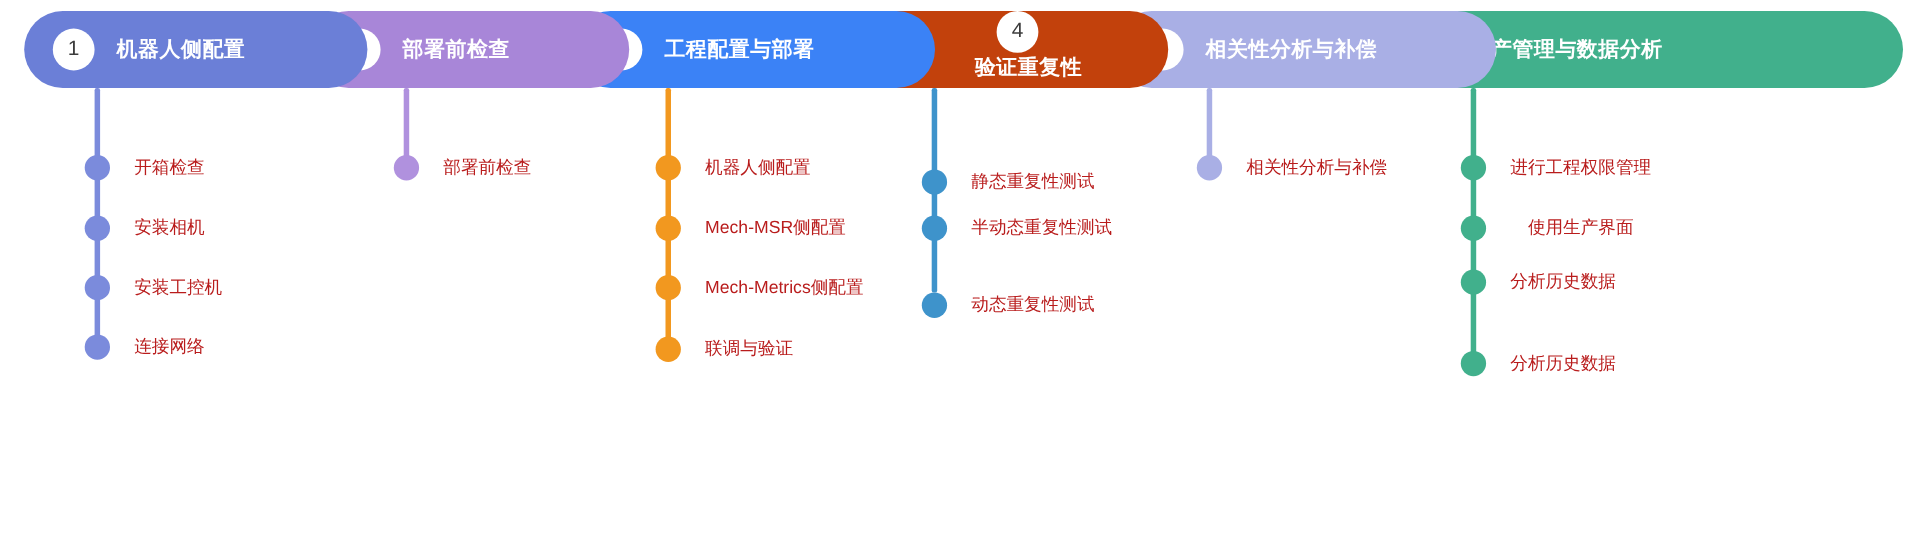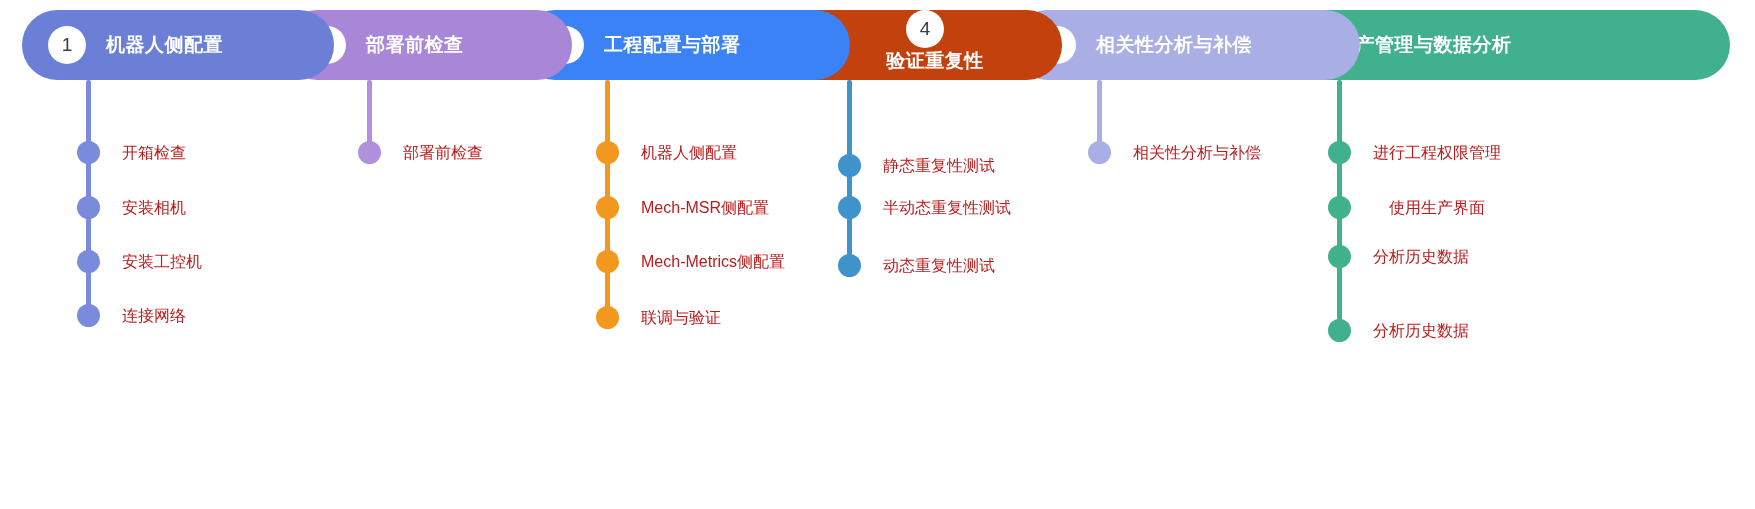--- a/index.html
+++ b/index.html
@@ -172,21 +172,21 @@
       <div class="branch" style="left: 847px;">
         <div class="branch-stem" style="height: 186px; background: rgb(62, 147, 203);"></div>
         <div class="branch-item" style="top: 61px; margin-top: 13px;">
           <span class="branch-dot" style="background: rgb(62, 147, 203);"></span>
           <span class="branch-label">静态重复性测试</span>
         </div>
         <div class="branch-item" style="top: 116px; text-align: right;">
           <span class="branch-dot" style="background: rgb(62, 147, 203);"></span>
           <span class="branch-label">半动态重复性测试</span>
         </div>
-        <div class="branch-item" style="top: 174px;">
+        <div class="branch-item" style="top: 186px;">
           <span class="branch-dot" style="background: rgb(62, 147, 203);"></span>
           <span class="branch-label">动态重复性测试</span>
         </div>
       </div>
       <div class="branch" style="left: 1097px;">
         <div class="branch-stem" style="height: 75px; background: rgb(169, 175, 229);"></div>
         <div class="branch-item" style="top: 61px;">
           <span class="branch-dot" style="background: rgb(169, 175, 229);"></span>
           <span class="branch-label">相关性分析与补偿</span>
         </div>

